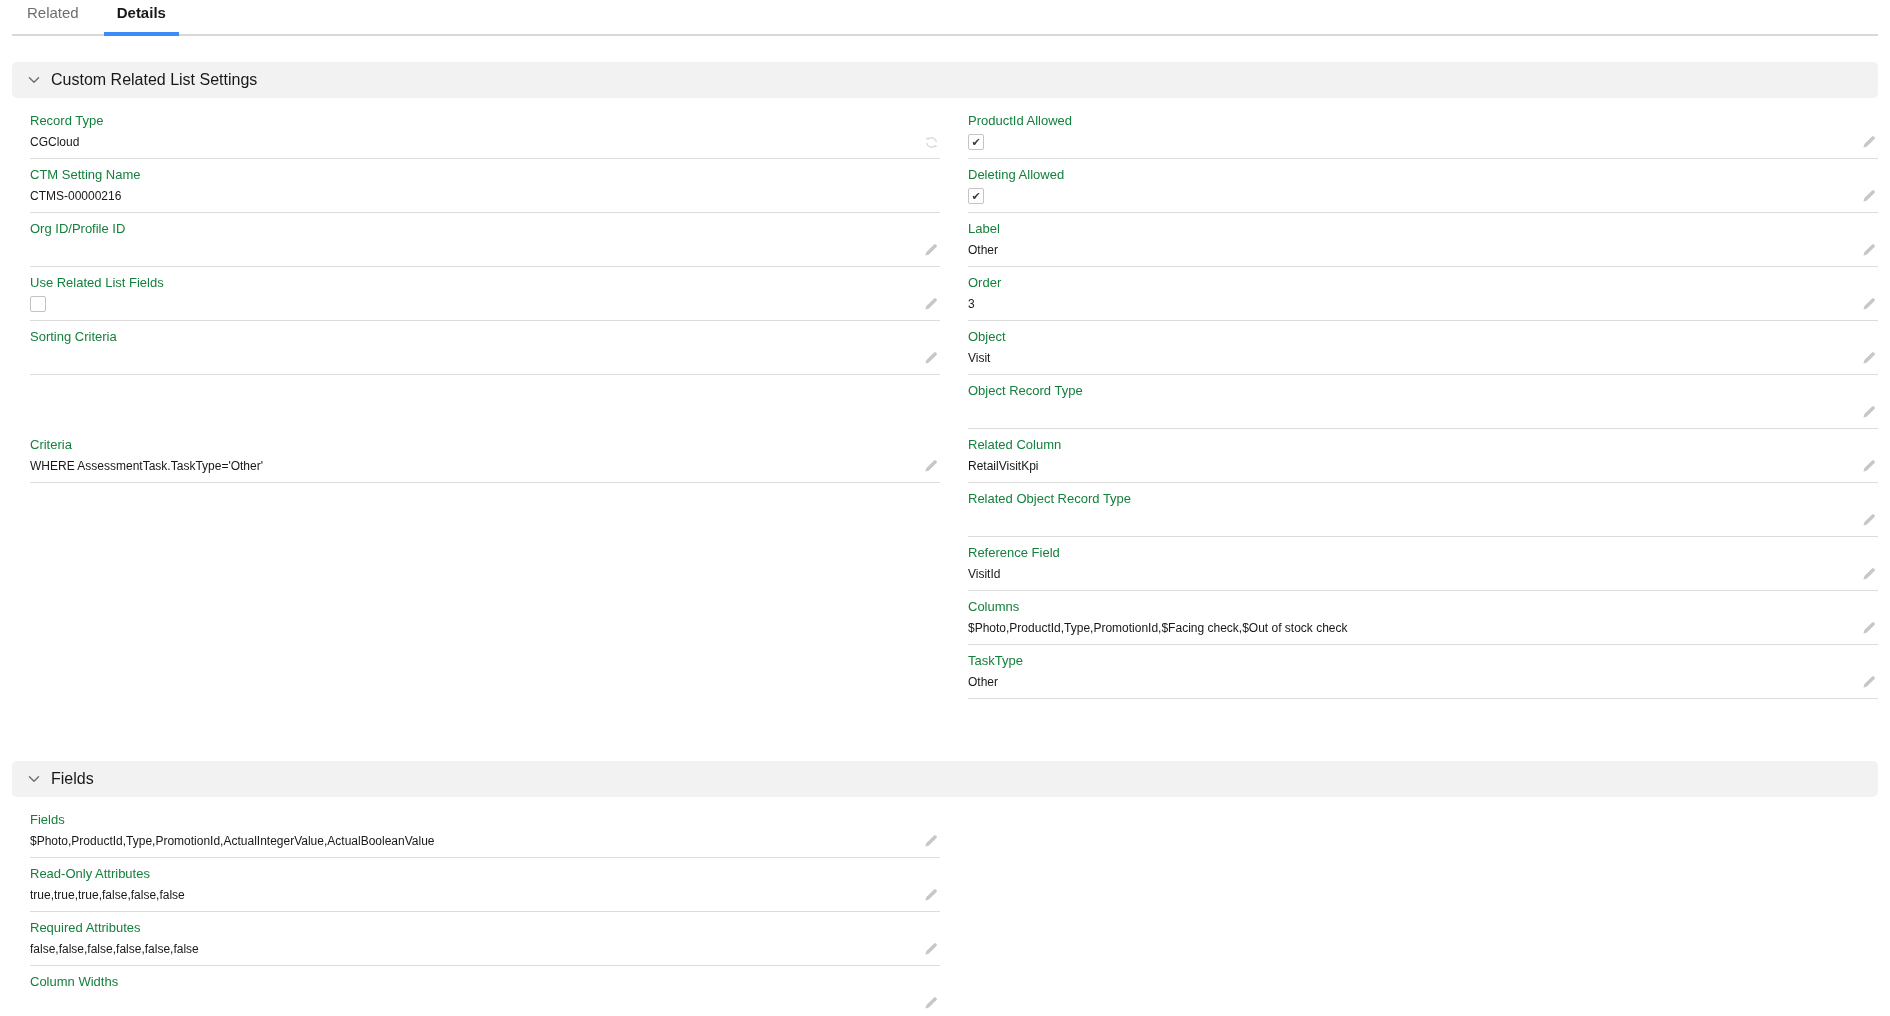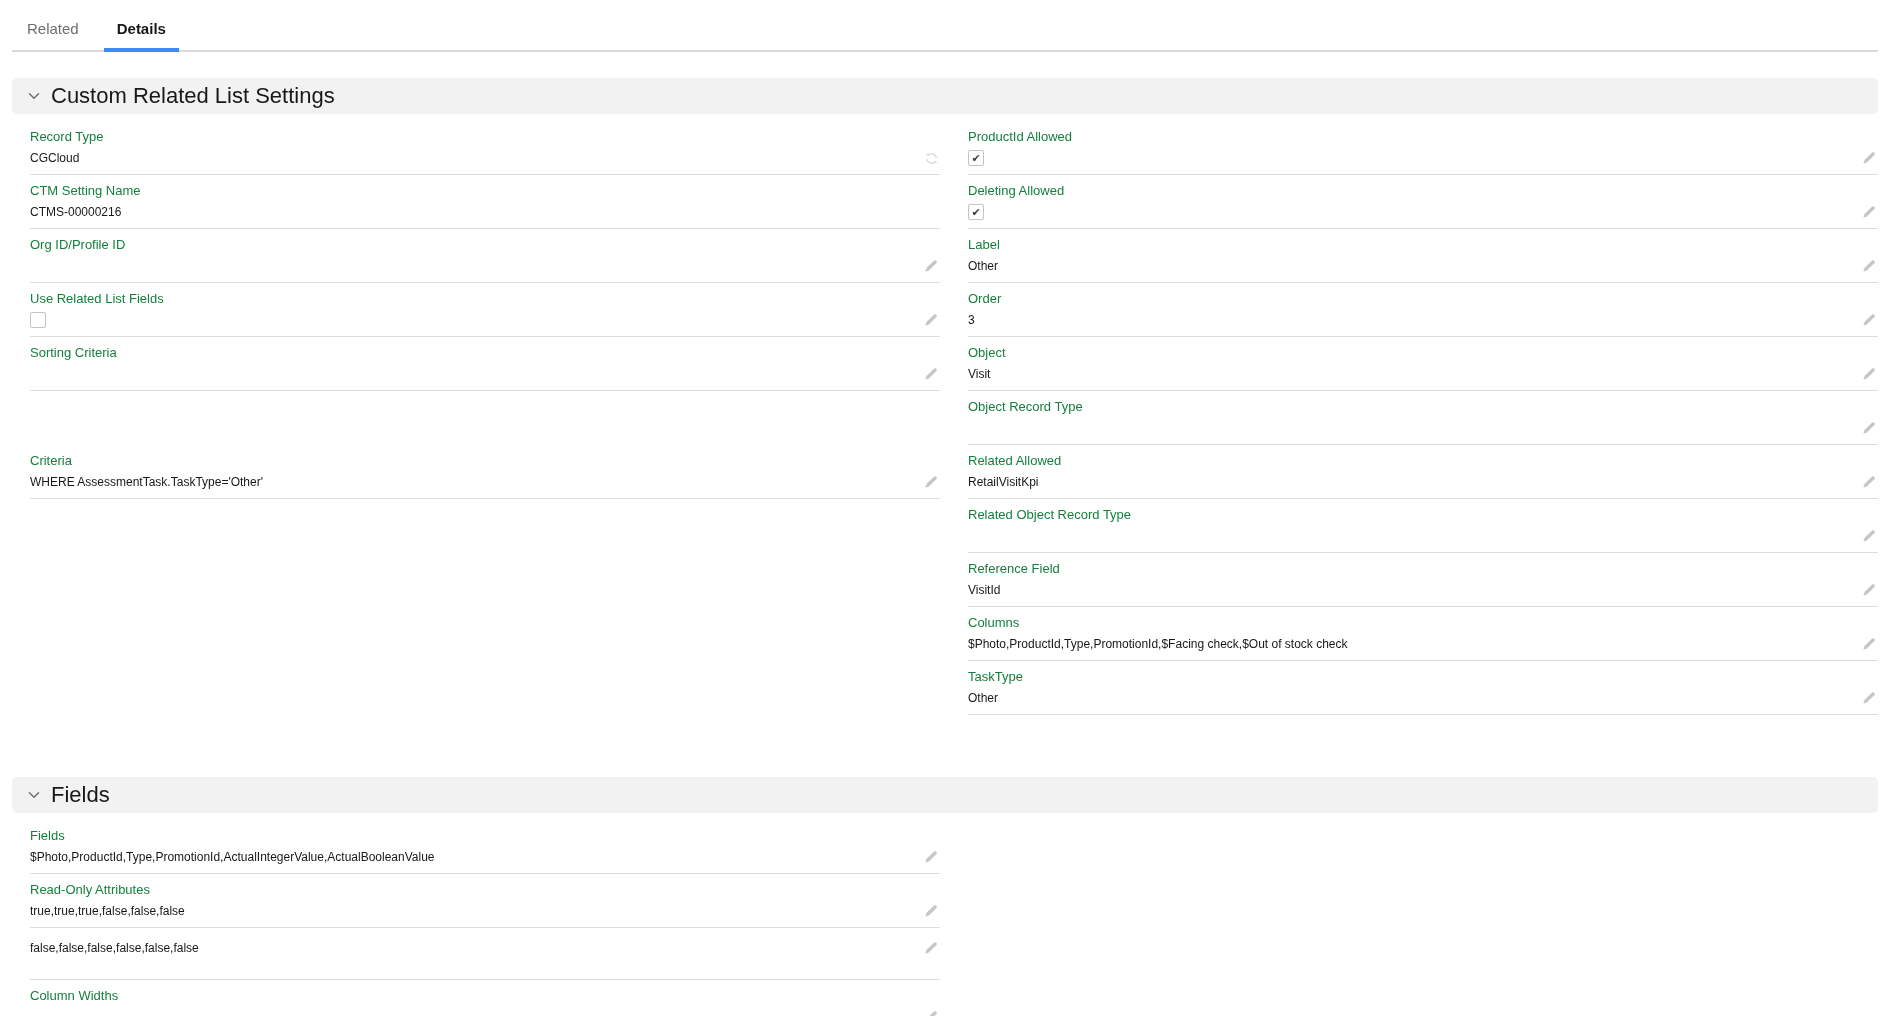--- a/index.html
+++ b/index.html
@@ -10,21 +10,21 @@
     font-family: "Liberation Sans", sans-serif;
     color: #181818;
     overflow: hidden;
   }
   
   .tabbar {
     margin: 0 12px;
     display: flex;
     align-items: flex-end;
     border-bottom: 2px solid #d9d9d9;
-    height: 52px;
+    height: 36px;
     padding-left: 2px;
   }
   .tab {
     position: relative;
     font-size: 15px;
     color: #706e6b;
     padding: 13px 13px;
     margin-right: 12px;
     cursor: pointer;
     white-space: nowrap;
@@ -41,21 +41,21 @@
   .sec { margin: 26px 12px 0; }
   .sec.second { margin-top: 10px; }
   .sec-header {
     height: 36px;
     background: #f2f2f2;
     border-radius: 5px;
     display: flex;
     align-items: center;
     gap: 10px;
     padding: 0 15px;
-    font-size: 22px;
+    font-size: 16px;
     color: #181818;
     cursor: pointer;
   }
   .sec-title { line-height: 1; }
   
   .grid {
     display: grid;
     grid-template-columns: 1fr 1fr;
     column-gap: 28px;
     row-gap: 6px;
@@ -296,21 +296,21 @@
               <span class="ic">
                 <svg width="14" height="14" viewBox="0 0 14 14">
                   <path d="M10.1 1.5c.5-.5 1.3-.5 1.8 0l.6.6c.5.5.5 1.3 0 1.8l-7.6 7.6-3 .9c-.3.1-.5-.2-.4-.4l.9-3 7.7-7.5z" fill="#c9c7c5"></path>
                 </svg>
               </span>
             </button>
         </div>
       </div>
 
       <div class="cell">
-        <div class="flabel">Related Allowed</div>
+        <div class="flabel">Related Column</div>
         <div class="vrow">
           <span class="fvalue">RetailVisitKpi</span>
           <button class="icon-btn">
               <span class="ic">
                 <svg width="14" height="14" viewBox="0 0 14 14">
                   <path d="M10.1 1.5c.5-.5 1.3-.5 1.8 0l.6.6c.5.5.5 1.3 0 1.8l-7.6 7.6-3 .9c-.3.1-.5-.2-.4-.4l.9-3 7.7-7.5z" fill="#c9c7c5"></path>
                 </svg>
               </span>
             </button>
         </div>
@@ -415,20 +415,21 @@
                 <svg width="14" height="14" viewBox="0 0 14 14">
                   <path d="M10.1 1.5c.5-.5 1.3-.5 1.8 0l.6.6c.5.5.5 1.3 0 1.8l-7.6 7.6-3 .9c-.3.1-.5-.2-.4-.4l.9-3 7.7-7.5z" fill="#c9c7c5"></path>
                 </svg>
               </span>
             </button>
         </div>
       </div>
       <div class="cell blank"></div>
 
       <div class="cell">
+        <div class="flabel">Required Attributes</div>
         <div class="vrow">
           <span class="fvalue">false,false,false,false,false,false</span>
           <button class="icon-btn">
               <span class="ic">
                 <svg width="14" height="14" viewBox="0 0 14 14">
                   <path d="M10.1 1.5c.5-.5 1.3-.5 1.8 0l.6.6c.5.5.5 1.3 0 1.8l-7.6 7.6-3 .9c-.3.1-.5-.2-.4-.4l.9-3 7.7-7.5z" fill="#c9c7c5"></path>
                 </svg>
               </span>
             </button>
         </div>

